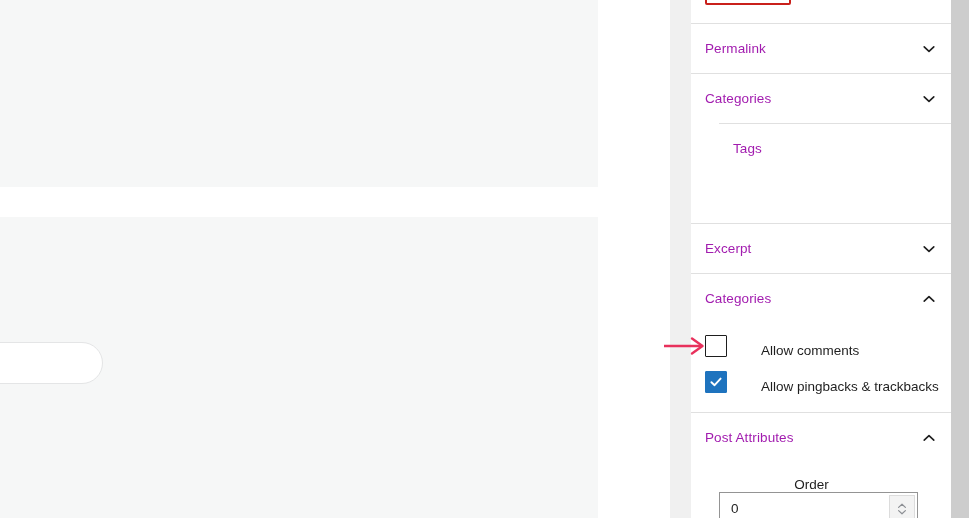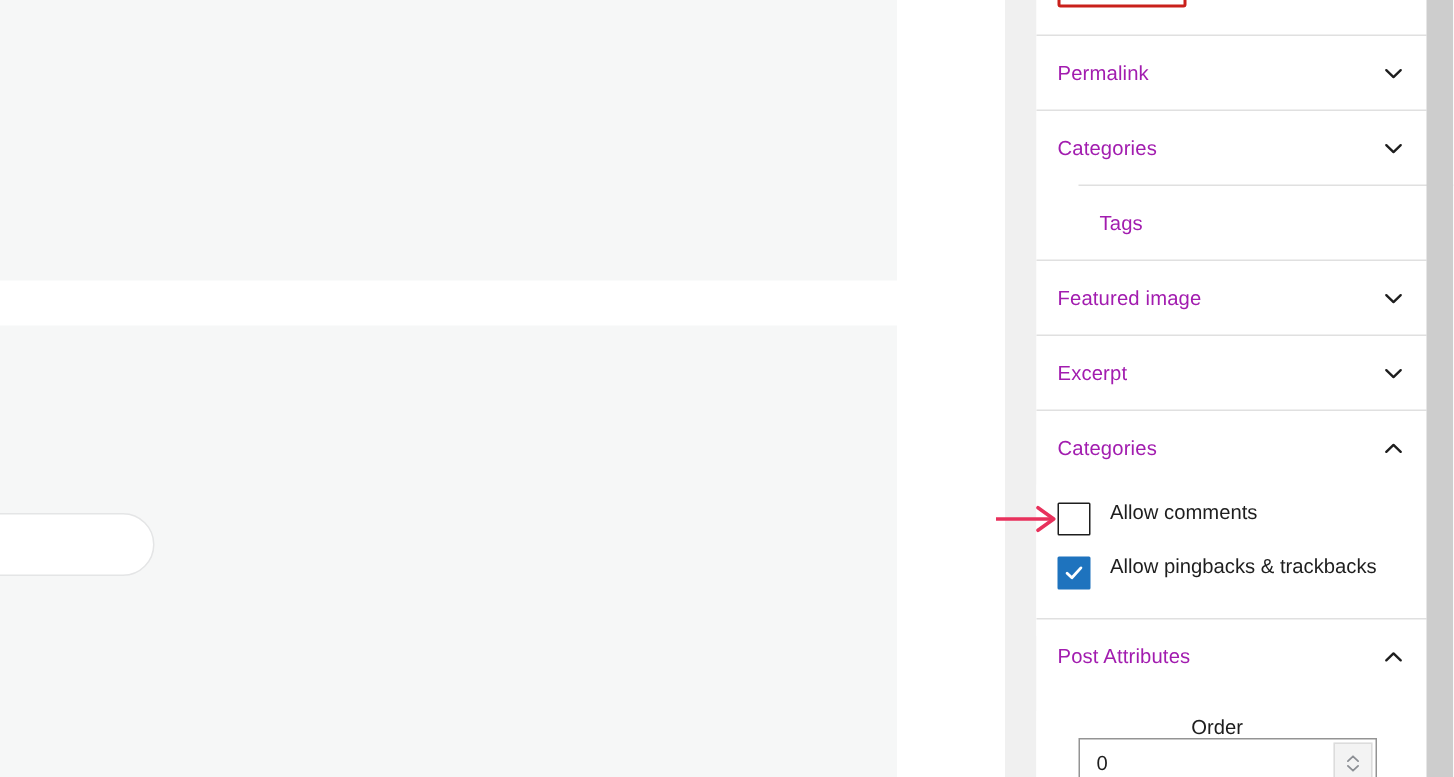--- a/index.html
+++ b/index.html
@@ -52,21 +52,21 @@
   }
   .chev{
     position:absolute;right:14px;width:16px;height:16px;
     display:flex;align-items:center;justify-content:center;
   }
   .chev svg{display:block;}
 
   
   .sec-body{position:absolute;left:0;width:260px;background:#fff;}
 
-  .cbrow{position:absolute;left:14px;display:flex;align-items:flex-start;}
+  .cbrow{position:absolute;left:14px;display:flex;align-items:flex-end;gap:21px;}
   .cbox{
     width:22px;height:22px;box-sizing:border-box;
     border:1.6px solid #1e1e1e;background:#ffffff;border-radius:1px;
     flex:0 0 auto;cursor:pointer;
     display:flex;align-items:center;justify-content:center;
   }
   .cbox.checked{background:#1e73be;border-color:#1e73be;}
   .cbox.checked svg{display:block;}
   .cbox svg{display:none;}
   .cblabel{
@@ -139,28 +139,20 @@
 
     <div class="panel-row" style="top:123px;margin-left:28px;">
       <span class="panel-title">Tags</span>
       <span class="chev">
         <svg width="16" height="16" viewBox="0 0 16 16">
             <path d="M3.2 5.8 L8 10.4 L12.8 5.8" fill="none" stroke="#1e1e1e" stroke-width="1.6" stroke-linecap="round" stroke-linejoin="round"></path>
           </svg>
       </span>
     </div>
 
-    <div class="panel-row" style="top:173px;">
-      <span class="panel-title">Featured image</span>
-      <span class="chev">
-        <svg width="16" height="16" viewBox="0 0 16 16">
-            <path d="M3.2 5.8 L8 10.4 L12.8 5.8" fill="none" stroke="#1e1e1e" stroke-width="1.6" stroke-linecap="round" stroke-linejoin="round"></path>
-          </svg>
-      </span>
-    </div>
 
     <div class="panel-row" style="top:223px;">
       <span class="panel-title">Excerpt</span>
       <span class="chev">
         <svg width="16" height="16" viewBox="0 0 16 16">
             <path d="M3.2 5.8 L8 10.4 L12.8 5.8" fill="none" stroke="#1e1e1e" stroke-width="1.6" stroke-linecap="round" stroke-linejoin="round"></path>
           </svg>
       </span>
     </div>
 

